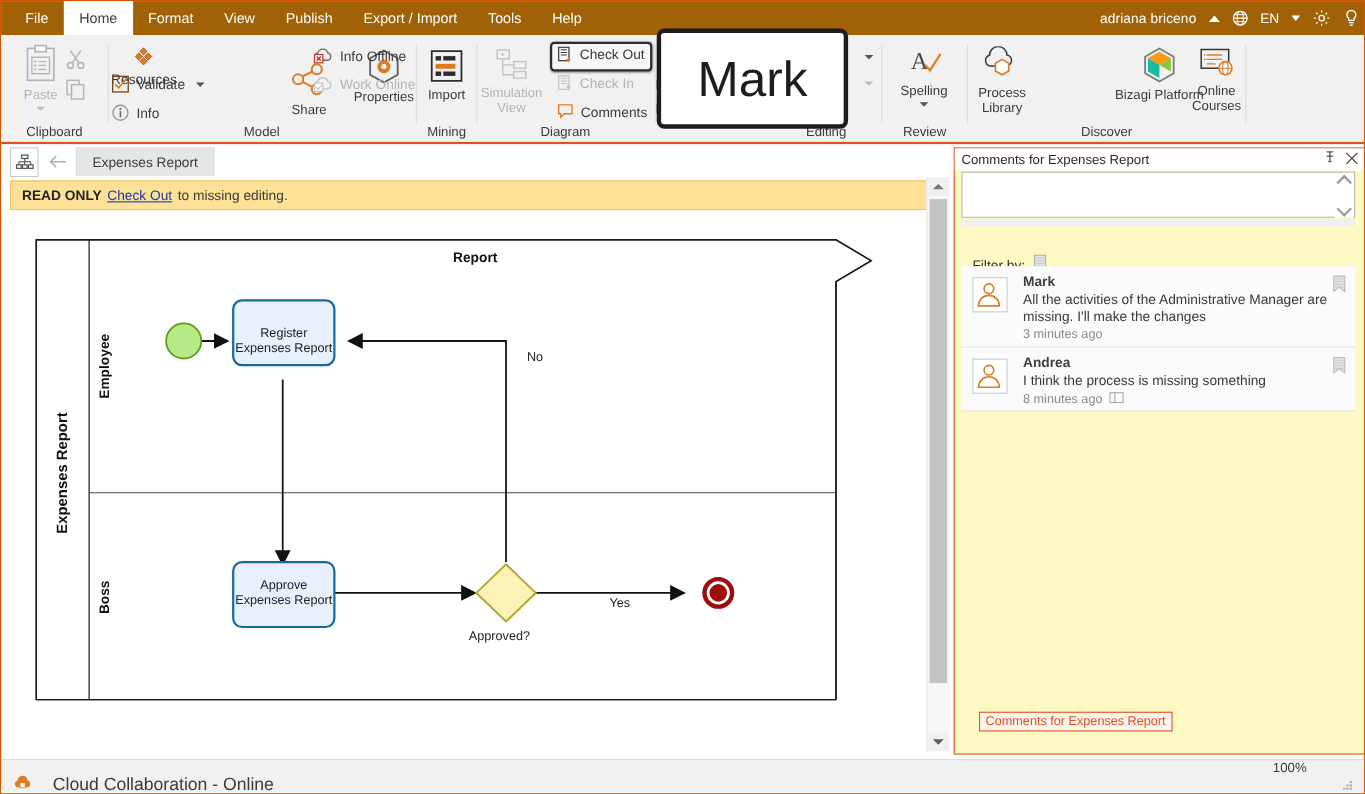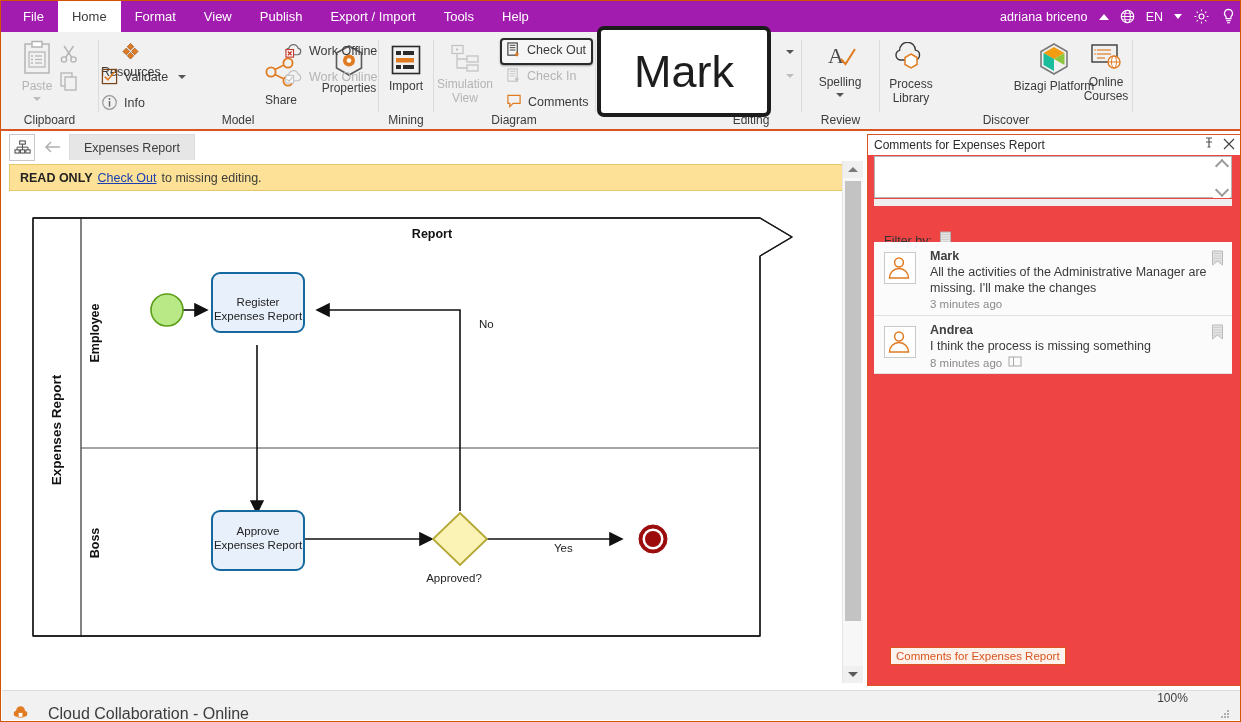--- a/index.html
+++ b/index.html
@@ -6,21 +6,21 @@
   body{
     width:1241px;height:722px;overflow:hidden;
     font-family:"Liberation Sans","DejaVu Sans",sans-serif;
     font-size:12px;color:#3b3b3b;background:#fff;
     -webkit-font-smoothing:antialiased;
   }
   .app{position:relative;width:1241px;height:722px;box-sizing:border-box;
        border:1px solid #d35400;background:#fff;overflow:hidden;}
 
   
-  .titlebar{position:absolute;left:0;top:0;width:1241px;height:31px;background:#a21caf;}
+  .titlebar{position:absolute;left:0;top:0;width:1241px;height:31px;background:#a16207;}
   .tabs{position:absolute;left:8px;top:0;height:31px;display:flex;align-items:stretch;}
   .tab{display:flex;align-items:center;padding:0 14px;color:#fff;font-size:13px;
        height:31px;box-sizing:border-box;cursor:default;white-space:nowrap;}
   .tab.active{background:#fff;color:#3b3b3b;}
   .accountzone{position:absolute;right:6px;top:0;height:31px;display:flex;align-items:center;gap:11px;color:#fff;font-size:12.5px;}
   .acct-name{font-size:12.5px;letter-spacing:.1px;}
   .ic-w{display:inline-flex;align-items:center;justify-content:center;}
   .caretup{width:0;height:0;border-left:5px solid transparent;border-right:5px solid transparent;border-bottom:6px solid #fff;}
   .caretdown-sm{width:0;height:0;border-left:4px solid transparent;border-right:4px solid transparent;border-top:5px solid #fff;}
 
@@ -65,21 +65,21 @@
   
   .canvas{position:absolute;left:1px;top:192px;width:836px;height:490px;background:#fff;overflow:hidden;}
   .vscroll{position:absolute;left:841px;top:160px;width:20px;height:522px;background:#f7f7f7;border-left:1px solid #e6e6e6;}
   .vs-up,.vs-dn{position:absolute;left:0;width:20px;height:17px;display:flex;align-items:center;justify-content:center;background:#f0f0f0;}
   .vs-up{top:0}.vs-dn{bottom:0}
   .vs-thumb{position:absolute;left:2px;top:20px;width:16px;height:440px;background:#c3c3c3;}
   .tri-up{width:0;height:0;border-left:5px solid transparent;border-right:5px solid transparent;border-bottom:5px solid #7a7a7a;}
   .tri-dn{width:0;height:0;border-left:5px solid transparent;border-right:5px solid transparent;border-top:5px solid #5b5b5b;}
 
   
-  .cpanel{position:absolute;left:866px;top:133px;width:374px;height:552px;background:#ef4444;
+  .cpanel{position:absolute;left:866px;top:133px;width:374px;height:552px;background:#fef9c3;
           border:1px solid #D9541E;box-sizing:border-box;}
   .cp-title{position:absolute;left:0;top:0;width:100%;height:20px;display:flex;align-items:center;
             padding-left:6px;font-size:12px;color:#2a2a2a;box-sizing:border-box;background:#fff;}
   .cp-actions{position:absolute;right:5px;top:2px;display:flex;align-items:center;gap:8px;}
   .cp-input{position:absolute;left:6px;top:21px;width:358px;height:42px;border:1px solid #b5b5b5;background:#fff;box-sizing:border-box;}
   .cp-inscroll{position:absolute;right:1px;top:1px;width:17px;height:40px;background:#fff;display:flex;flex-direction:column;justify-content:space-between;align-items:center;padding:3px 0;box-sizing:border-box;}
   .chev{width:8px;height:8px;border-left:2px solid #9a9a9a;border-bottom:2px solid #9a9a9a;}
   .chev.up{transform:rotate(135deg)}
   .chev.dn{transform:rotate(-45deg)}
   .cp-strip{position:absolute;left:6px;top:64px;width:358px;height:7px;background:#efefef;}
@@ -266,21 +266,21 @@
         </svg>
         <span class="lbl">Properties</span>
       </div>
 
       <div class="smbtn" style="left:185px;top:10px;">
         <svg width="19" height="17" viewBox="0 0 20 18">
           <path d="M5.5 13.5h9a3.6 3.6 0 0 0 .3-7.1A5 5 0 0 0 5.2 6.4a3.6 3.6 0 0 0 .3 7.1z" fill="none" stroke="#6f6f6f" stroke-width="1.3"></path>
           <rect x="2" y="8" width="8" height="8" fill="#fff" stroke="#C0392B" stroke-width="1.2"></rect>
           <path d="M4 10 L8 14 M8 10 L4 14" stroke="#C0392B" stroke-width="1.4"></path>
         </svg>
-        <span>Work Offline</span>
+        <span>Info Offline</span>
       </div>
       <div class="smbtn dim" style="left:185px;top:36px;">
         <svg width="19" height="17" viewBox="0 0 20 18">
           <path d="M5.5 13.5h9a3.6 3.6 0 0 0 .3-7.1A5 5 0 0 0 5.2 6.4a3.6 3.6 0 0 0 .3 7.1z" fill="none" stroke="#c4c4c4" stroke-width="1.3"></path>
           <rect x="2" y="8" width="8" height="8" fill="#fff" stroke="#c4c4c4" stroke-width="1.2"></rect>
           <path d="M3.5 12 L5.5 14 L9 9.5" fill="none" stroke="#c4c4c4" stroke-width="1.3"></path>
         </svg>
         <span>Work Online</span>
       </div>
       <div class="glabel">Model</div>

